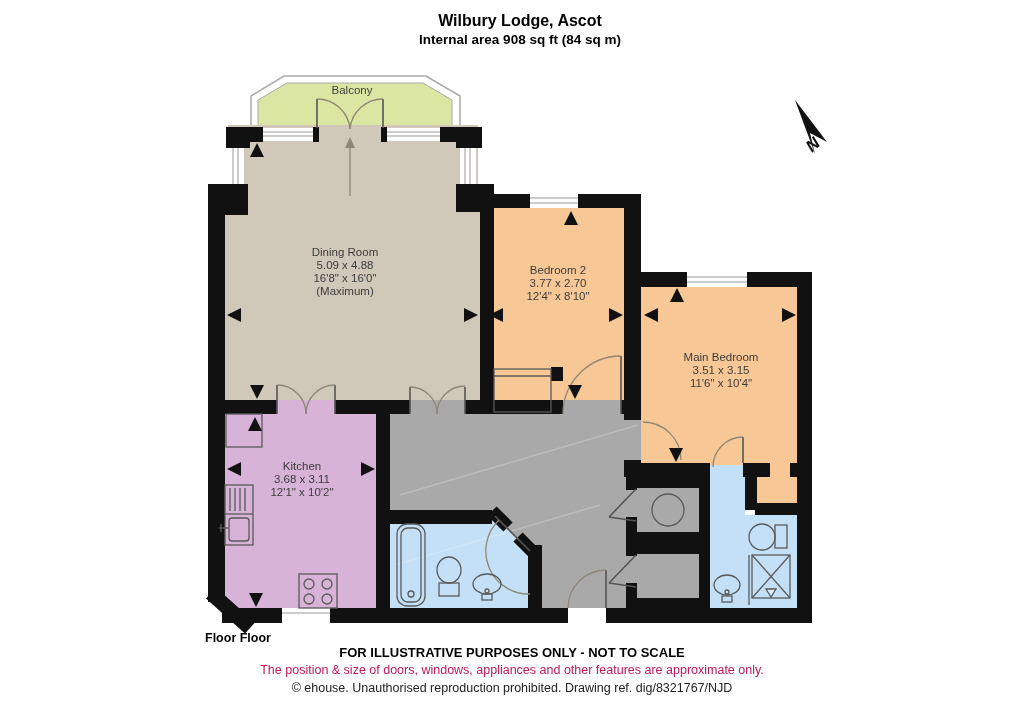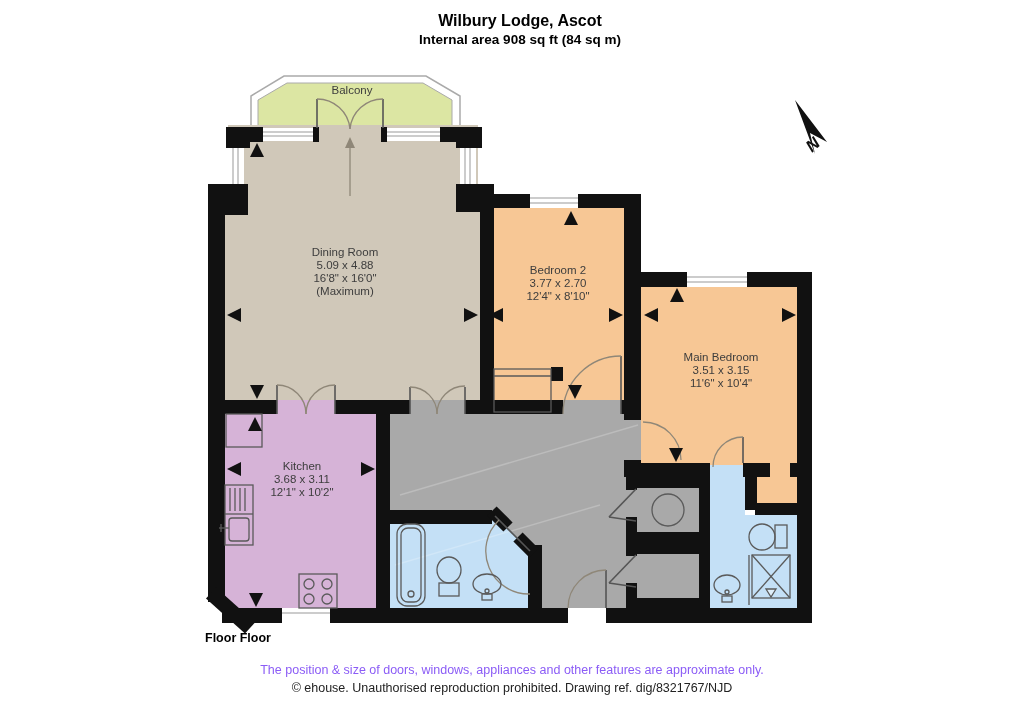--- a/index.html
+++ b/index.html
@@ -4,21 +4,21 @@
 <style>
   html,body{margin:0;padding:0;background:#ffffff;}
   .page{position:relative;width:827px;height:723px;background:#fff;overflow:hidden;
         font-family:"Liberation Sans",sans-serif;color:#000;}
   .title{position:absolute;top:12px;left:0;width:1040px;text-align:center;
          font-size:16px;font-weight:bold;}
   .subtitle{position:absolute;top:32px;left:0;width:1040px;text-align:center;
          font-size:13.5px;font-weight:bold;}
   .floor-label{position:absolute;top:631px;left:205px;font-size:12.5px;font-weight:bold;}
   .f1{position:absolute;top:645px;left:0;width:1024px;text-align:center;font-size:13px;font-weight:bold;}
-  .f2{position:absolute;top:663px;left:0;width:1024px;text-align:center;font-size:12.5px;color:#8b5cf6;}
+  .f2{position:absolute;top:663px;left:0;width:1024px;text-align:center;font-size:12.5px;color:#be185d;}
   .f3{position:absolute;top:681px;left:0;width:1024px;text-align:center;font-size:12.5px;color:#222;}
   svg{position:absolute;top:0;left:0;}
   .w{fill:#111111;}
   .wl{stroke:#111111;fill:none;}
   .glz{stroke:#999;stroke-width:1;}
   .arc{stroke:#8f8778;stroke-width:1.3;fill:none;}
   .leaf{stroke:#555;stroke-width:1.6;fill:none;}
   .fx{stroke:#5a5a5a;stroke-width:1.3;fill:none;}
   .fxw{stroke:#5a5a5a;stroke-width:1.3;fill:#ffffff;fill-opacity:0.45;}
   .dim{fill:#111;}
@@ -271,15 +271,16 @@
       <text class="rl" x="302" y="496">12'1" x 10'2"</text>
     </g>
 
     <g>
       <path d="M795,100 L827,142 L810,133 L815,154 Z" fill="#111"></path>
       <text x="0" y="0" transform="translate(812,153) rotate(-42)" font-size="17" font-weight="bold" font-style="italic" fill="#111">N</text>
     </g>
   </svg>
 
   <div class="floor-label">Floor Floor</div>
+  <div class="f1">FOR ILLUSTRATIVE PURPOSES ONLY - NOT TO SCALE</div>
   <div class="f2">The position &amp; size of doors, windows, appliances and other features are approximate only.</div>
   <div class="f3">© ehouse. Unauthorised reproduction prohibited. Drawing ref. dig/8321767/NJD</div>
 </div>
 
 </body></html>

